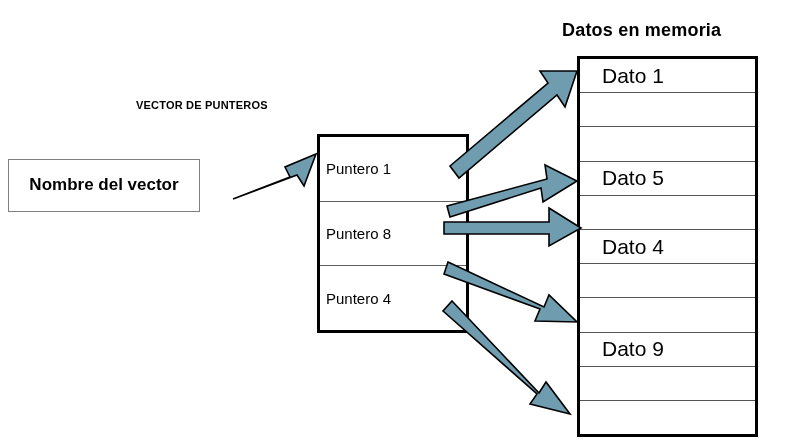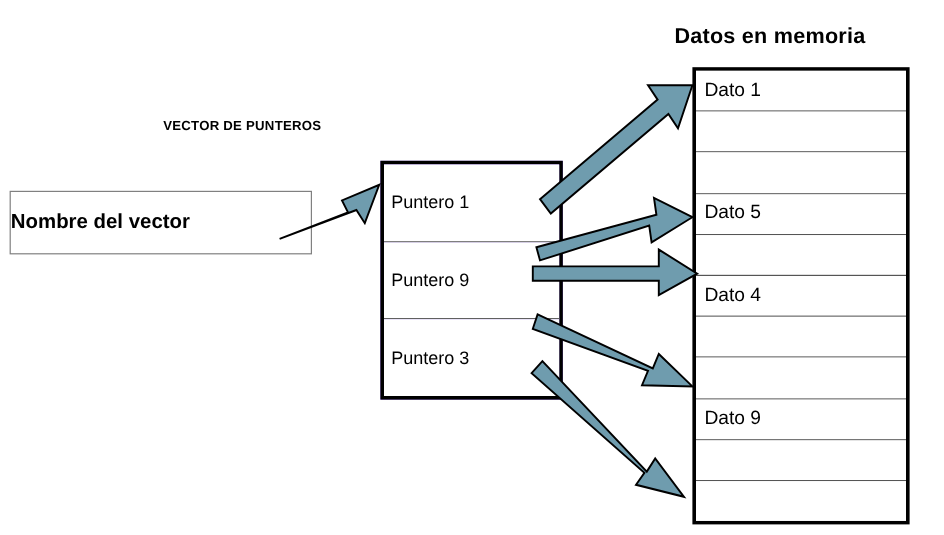--- a/index.html
+++ b/index.html
@@ -33,27 +33,27 @@
     left: 562px;
     top: 20px;
     font-size: 18px;
   }
 
   
   #vector-name-box {
     position: absolute;
     left: 8px;
     top: 159px;
-    width: 252px;
+    width: 192px;
     height: 53px;
     border: 1px solid #808080;
     background: #ffffff;
     display: flex;
     align-items: center;
-    justify-content: flex-start;
+    justify-content: center;
     box-sizing: border-box;
   }
   #vector-name-label {
     font-weight: bold;
     font-size: 17px;
     color: #000000;
     text-align: center;
     line-height: 1.22;
   }
 
@@ -94,23 +94,23 @@
     background: #ffffff;
     box-sizing: border-box;
     display: flex;
     flex-direction: column;
   }
   .memory-row {
     flex: 1 1 0;
     border-bottom: 1px solid #555555;
     display: flex;
     align-items: center;
-    padding-left: 7px;
+    padding-left: 22px;
     box-sizing: border-box;
-    font-size: 16px;
+    font-size: 21px;
     color: #000000;
     background: #ffffff;
   }
   .memory-row:last-child { border-bottom: none; }
 
   
   #arrow-layer {
     position: absolute;
     left: 0;
     top: 0;
@@ -127,22 +127,22 @@
   <div class="title" id="title-vector">VECTOR DE PUNTEROS</div>
 
   <div class="title" id="title-memoria">Datos en memoria</div>
 
   <div id="vector-name-box">
     <div id="vector-name-label">Nombre del vector</div>
   </div>
 
   <div id="pointer-table">
     <div class="pointer-row">Puntero 1</div>
-    <div class="pointer-row">Puntero 9</div>
-    <div class="pointer-row">Puntero 3</div>
+    <div class="pointer-row">Puntero 8</div>
+    <div class="pointer-row">Puntero 4</div>
   </div>
 
   <div id="memory-table">
     <div class="memory-row">Dato 1</div>
     <div class="memory-row"></div>
     <div class="memory-row"></div>
     <div class="memory-row">Dato 5</div>
     <div class="memory-row"></div>
     <div class="memory-row">Dato 4</div>
     <div class="memory-row"></div>

